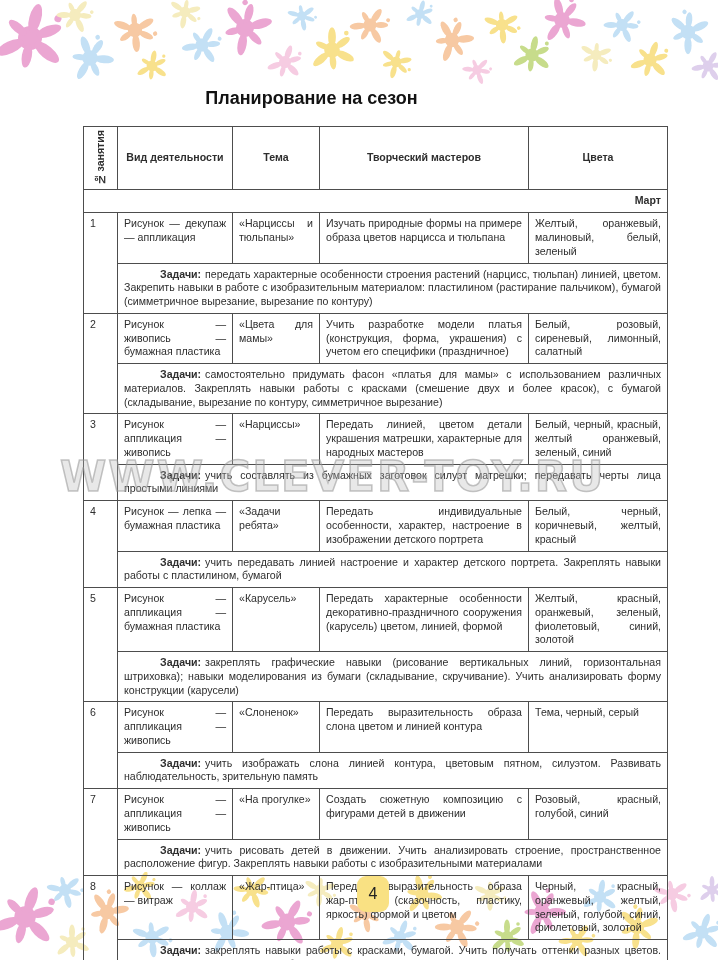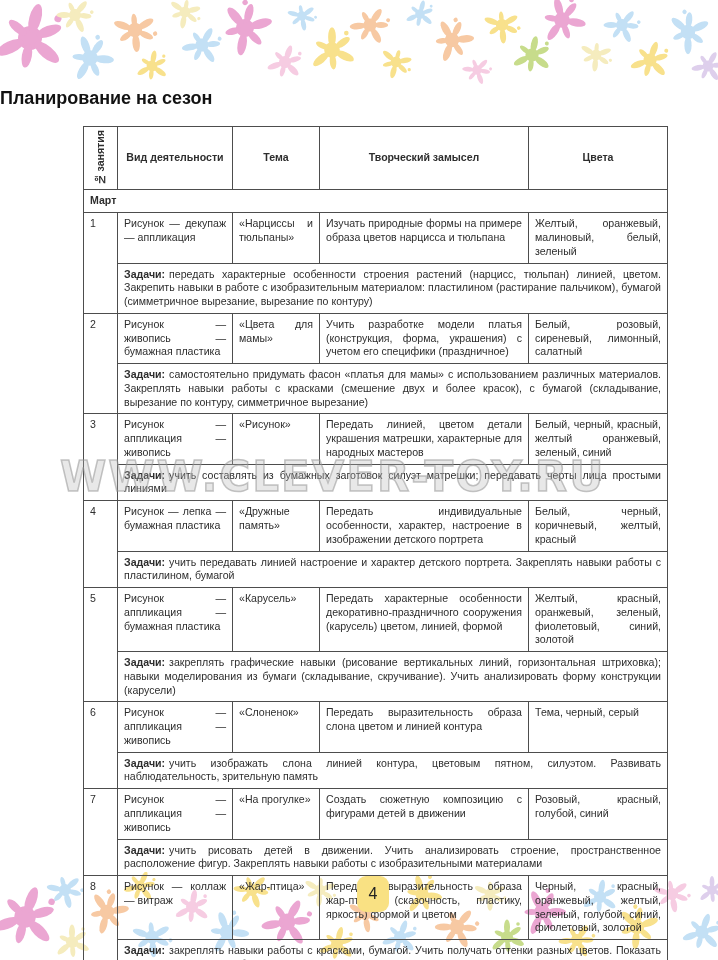--- a/index.html
+++ b/index.html
@@ -8,37 +8,37 @@
 
   
   .band{position:absolute;left:0;width:718px;z-index:1;}
   .band-top{top:0;height:84px;}
   .band-bottom{top:872px;height:88px;}
   .c-pink{fill:#EBA6D2}.c-pinklight{fill:#F6CCE2}.c-blue{fill:#C3E0F5}
   .c-yellow{fill:#F8E18C}.c-paleyellow{fill:#F5ECBE}.c-peach{fill:#F7C9A3}
   .c-green{fill:#C7DC8B}.c-lavender{fill:#DECFEC}
 
   .title{position:absolute;top:88px;left:0;width:623px;margin:0;z-index:3;
-         text-align:left;font-size:18px;font-weight:bold;color:#121212;}
+         text-align:center;font-size:18px;font-weight:bold;color:#121212;}
 
   .table-wrap{position:absolute;top:126px;left:83px;width:584px;z-index:2;}
   table.plan{border-collapse:collapse;table-layout:fixed;width:584px;
              font-size:10.6px;line-height:1.3;}
   table.plan{border:1.5px solid #474747;}
   table.plan th,table.plan td{border:1px solid #4d4d4d;vertical-align:top;
              padding:4px 6px;}
   table.plan th{font-weight:bold;text-align:center;vertical-align:middle;
              height:52px;padding:3px;}
   .vert{writing-mode:vertical-rl;transform:rotate(180deg);margin:0 auto;
         white-space:nowrap;font-weight:bold;}
-  td.month{text-align:left;font-weight:bold;padding:6px;}
+  td.month{text-align:right;font-weight:bold;padding:6px;}
   td.numcell{text-align:left;vertical-align:top;padding:4px 0 0 7px;}
   td.just{text-align:justify;margin-top:48px;}
   td.tasks{text-align:justify;padding:5px 7px 6px 7px;}
-  .tasks-label{font-weight:bold;margin-right:4px;}
+  .tasks-label{font-weight:bold;margin-right:4px;margin-left:36px;}
 
   .watermark{position:absolute;top:452px;left:60px;width:600px;z-index:5;
              text-align:left;font-family:"DejaVu Sans", sans-serif;
              font-weight:bold;font-size:42px;letter-spacing:2px;
              white-space:nowrap;color:rgba(178,178,178,0.30);
              -webkit-text-stroke:1.5px rgba(150,150,150,0.55);
              pointer-events:none;}
 
   .page-badge{position:absolute;top:876px;left:357px;width:32px;height:36px;
               background:#F9E183;border-radius:9px;z-index:10;
@@ -99,21 +99,21 @@
         <col style="width:139px">
       </colgroup>
 
   <tbody>
         <tr>
     <th>
             <div class="vert">№ занятия</div>
           </th>
     <th>Вид деятельности</th>
     <th>Тема</th>
-    <th>Творческий замысел</th>
+    <th>Творческий мастеров</th>
     <th>Цвета</th>
   </tr>
 
   <tr>
     <td class="month" colspan="5">Март</td>
   </tr>
 
   <tr>
     <td class="numcell" rowspan="2">1</td>
     <td class="just">Рисунок — декупаж — аппликация</td>
@@ -132,32 +132,32 @@
     <td class="just">Учить разработке модели платья (конструкция, форма, украшения) с учетом его специфики (праздничное)</td>
     <td class="just">Белый, розовый, сиреневый, лимонный, салатный</td>
   </tr>
   <tr>
     <td class="tasks" colspan="4"><span class="tasks-label">Задачи:</span><span>самостоятельно придумать фасон «платья для мамы» с использованием различных материалов. Закреплять навыки работы с красками (смешение двух и более красок), с бумагой (складывание, вырезание по контуру, симметричное вырезание)</span></td>
   </tr>
 
   <tr>
     <td class="numcell" rowspan="2">3</td>
     <td class="just">Рисунок — аппликация — живопись</td>
-    <td class="just">«Рисунок»</td>
+    <td class="just">«Нарциссы»</td>
     <td class="just">Передать линией, цветом детали украшения матрешки, характерные для народных мастеров</td>
     <td class="just">Белый, черный, красный, желтый оранжевый, зеленый, синий</td>
   </tr>
   <tr>
     <td class="tasks" colspan="4"><span class="tasks-label">Задачи:</span><span>учить составлять из бумажных заготовок силуэт матрешки; передавать черты лица простыми линиями</span></td>
   </tr>
 
   <tr>
     <td class="numcell" rowspan="2">4</td>
     <td class="just">Рисунок — лепка — бумажная пластика</td>
-    <td class="just">«Дружные память»</td>
+    <td class="just">«Задачи ребята»</td>
     <td class="just">Передать индивидуальные особенности, характер, настроение в изображении детского портрета</td>
     <td class="just">Белый, черный, коричневый, желтый, красный</td>
   </tr>
   <tr>
     <td class="tasks" colspan="4"><span class="tasks-label">Задачи:</span><span>учить передавать линией настроение и характер детского портрета. Закреплять навыки работы с пластилином, бумагой</span></td>
   </tr>
 
   <tr>
     <td class="numcell" rowspan="2">5</td>
     <td class="just">Рисунок — аппликация — бумажная пластика</td>

